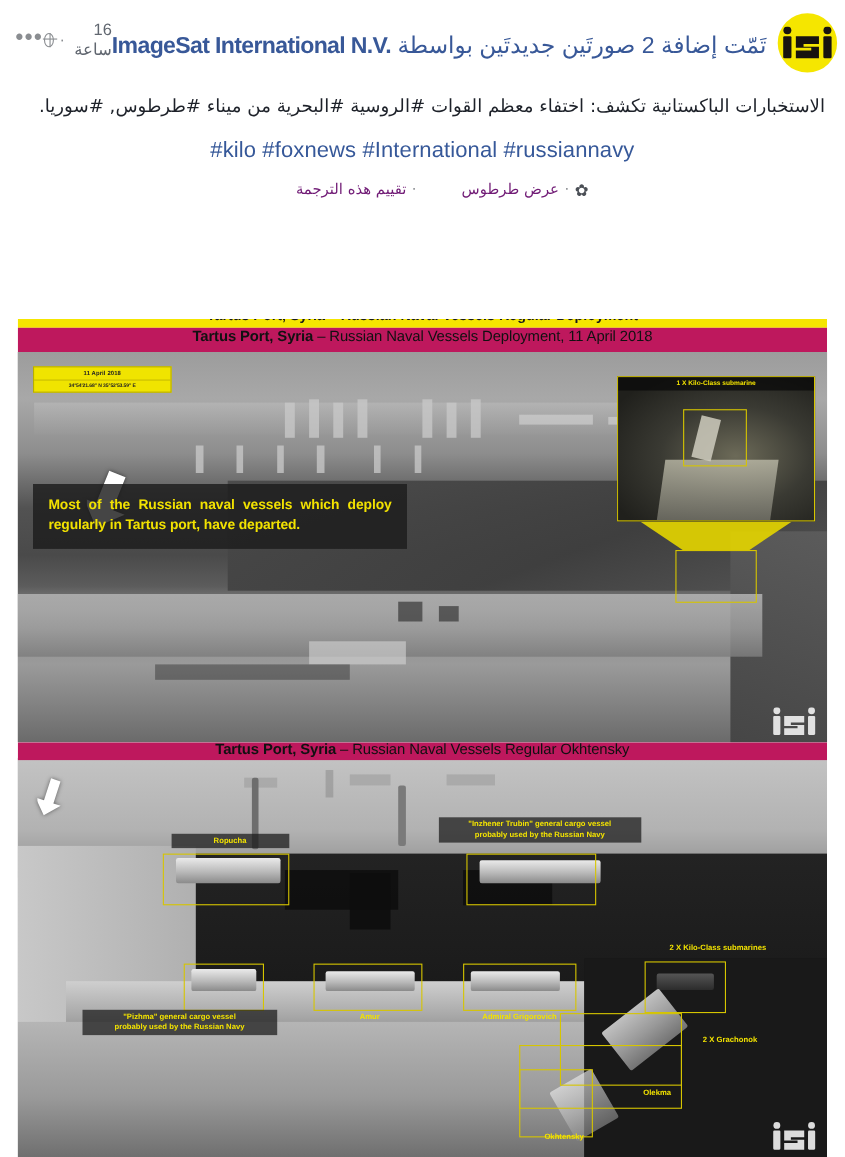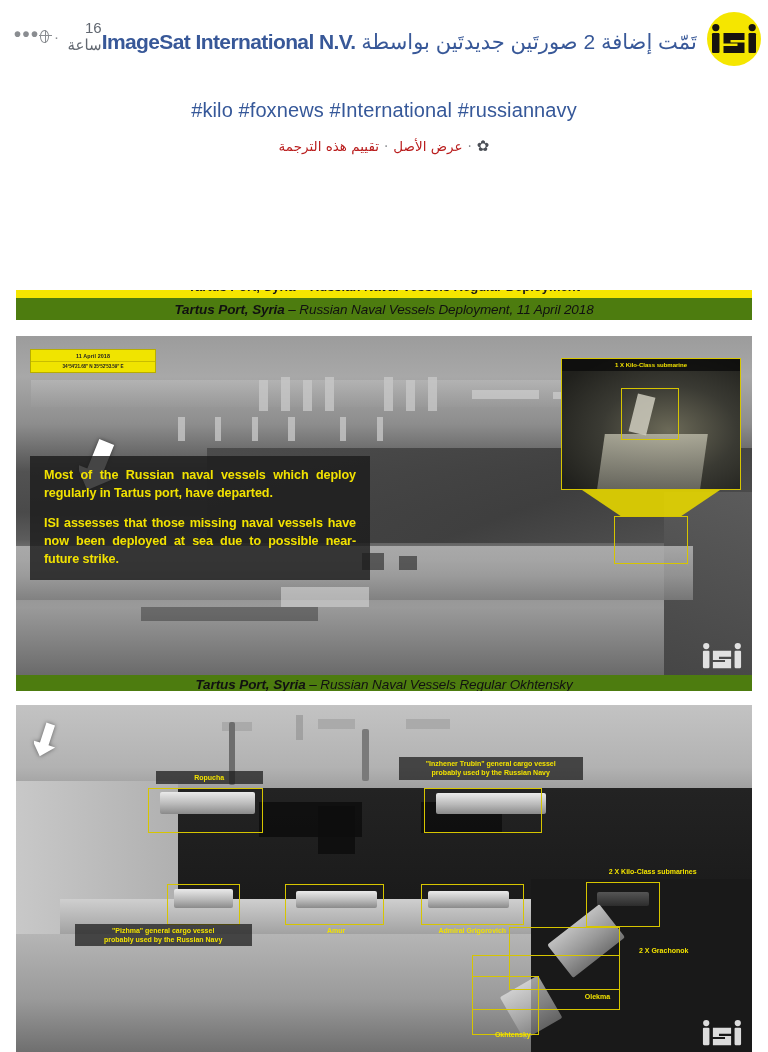--- a/index.html
+++ b/index.html
@@ -133,21 +133,21 @@
     color: #4b4f56;
     margin-top: 8px;
     margin-bottom: 6px;
     display: flex;
     justify-content: center;
     align-items: center;
     gap: 5px;
     font-family: "DejaVu Sans", sans-serif;
   }
   .gear-icon { font-size: 15px; color: #4b4f56; }
-  .translate-row a { color: #b91c1c; text-decoration: none; cursor: pointer; }
+  .translate-row a { color: #701a75; text-decoration: none; cursor: pointer; margin-left: 36px; }
 
   
   .images-wrap {
     position: absolute;
     left: 16px;
     top: 290px;
     width: 736px;
     height: 762px;
     overflow: hidden;
   }
@@ -171,45 +171,42 @@
     text-align: center;
     font-size: 13px;
     font-weight: bold;
     color: #1a1a1a;
     white-space: nowrap;
   }
 
   .band {
     position: absolute;
     left: 0; right: 0;
-    background: #4d7c0f;
+    background: #be185d;
     height: 22px;
     z-index: 4;
     display: flex;
-    align-items: center;
     justify-content: center;
     overflow: hidden;
-    font-style: italic;
   }
   #fig1 .band { top: 8px; }
   .band-title {
     font-size: 13.5px;
     color: #111111;
     white-space: nowrap;
     letter-spacing: -0.1px;
   }
   .band-title b { font-weight: bold; }
 
   
   .imagery {
     position: absolute;
     left: 0; right: 0; bottom: 0;
     overflow: hidden;
     background: #6e6e6e;
-    margin-top: 16px;
   }
   #fig1 .imagery { top: 30px; }
   #fig2 .imagery { top: 14px; }
 
   
   .f1-bg {
     position: absolute; inset: 0;
     background:
       linear-gradient(180deg,
         #9c9c9c 0%, #a8a8a8 12%, #8d8d8d 26%,
@@ -449,25 +446,26 @@
       <rect x="1" y="9" width="7.5" height="20" rx="1.2" fill="#17130f"></rect>
       <circle cx="4.8" cy="3.6" r="3.6" fill="#17130f"></circle>
       <rect x="37.5" y="9" width="7.5" height="20" rx="1.2" fill="#17130f"></rect>
       <circle cx="41.2" cy="3.6" r="3.6" fill="#17130f"></circle>
       <path d="M12.5 9 H33.5 V16 H19.5 V18.5 H33.5 V29 H12.5 V22 H26.5 V19.5 H12.5 Z" fill="#17130f"></path>
     </svg>
   </div>
 </div>
 
 <div class="post-body">
+  <p>الاستخبارات الباكستانية تكشف: اختفاء معظم القوات #الروسية #البحرية من ميناء #طرطوس, #سوريا.</p>
   <div class="hashtag-line">#kilo #foxnews #International #russiannavy</div>
   <div class="translate-row">
     <span class="gear-icon">✿</span>
     <span class="dot-sep">·</span>
-    <a>عرض الأصل</a>
+    <a>عرض طرطوس</a>
     <span class="dot-sep">·</span>
     <a>تقييم هذه الترجمة</a>
   </div>
 </div>
 
 <div class="images-wrap">
 
   <div class="sat-figure" id="fig1">
 
     <div class="partial-band">
@@ -510,21 +508,20 @@
         <path d="M10 2 L26 2 L26 34 L38 34 L18 54 L-2 34 L10 34 Z" fill="#ffffff" transform="rotate(22 18 28)"></path>
       </svg>
 
       <div class="date-box">
         <div class="d1">11 April 2018</div>
         <div class="d2">34°54'21.68" N  35°52'53.59" E</div>
       </div>
 
       <div class="callout" style="left:14px;top:120px;width:340px;">
         <p>Most of the Russian naval vessels which deploy regularly in Tartus port, have departed.</p>
-        <p class="gap">ISI assesses that those missing naval vessels have now been deployed at sea due to possible near-future strike.</p>
       </div>
 
       <div class="inset" style="left:545px;top:22px;width:180px;height:132px;">
         <div class="inset-img"></div>
         <div class="inset-pier"></div>
         <div class="inset-sub"></div>
         <div class="inset-box"></div>
         <div class="inset-label">1 X Kilo-Class submarine</div>
       </div>
       <div class="funnel" style="left:566px;top:154px;width:138px;height:26px;clip-path:polygon(0 0,100% 0,72% 100%,28% 100%);"></div>

